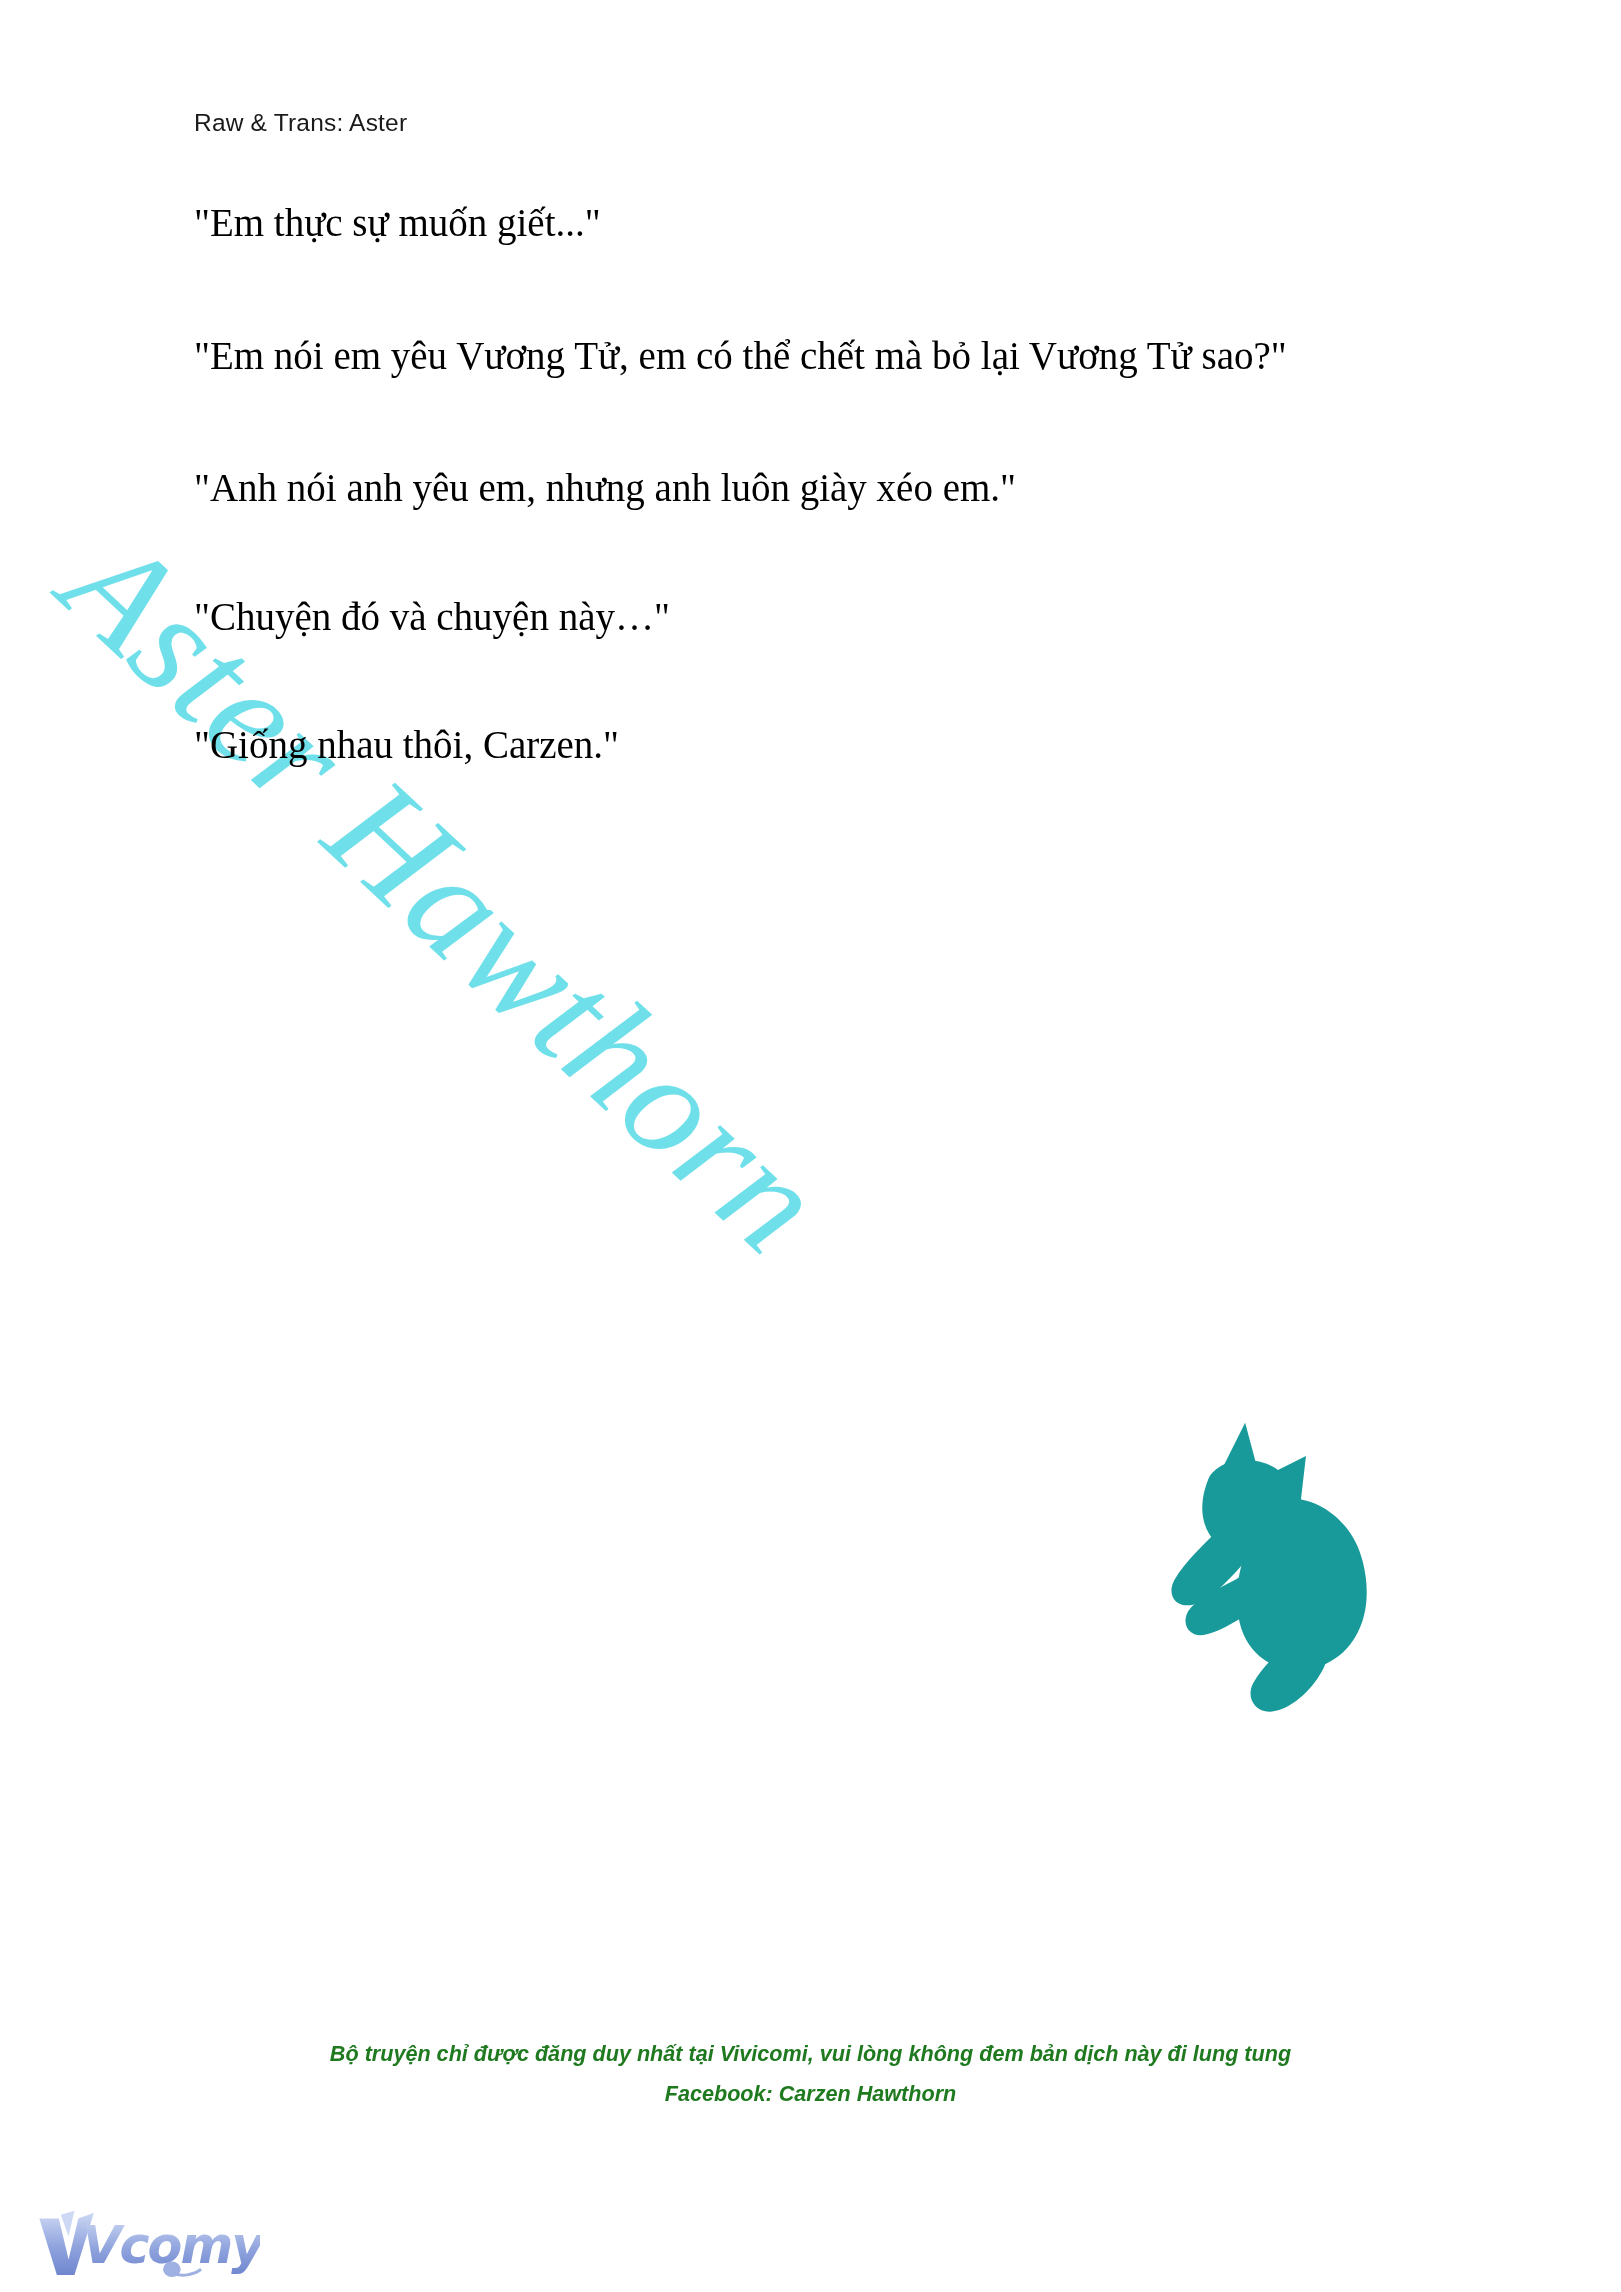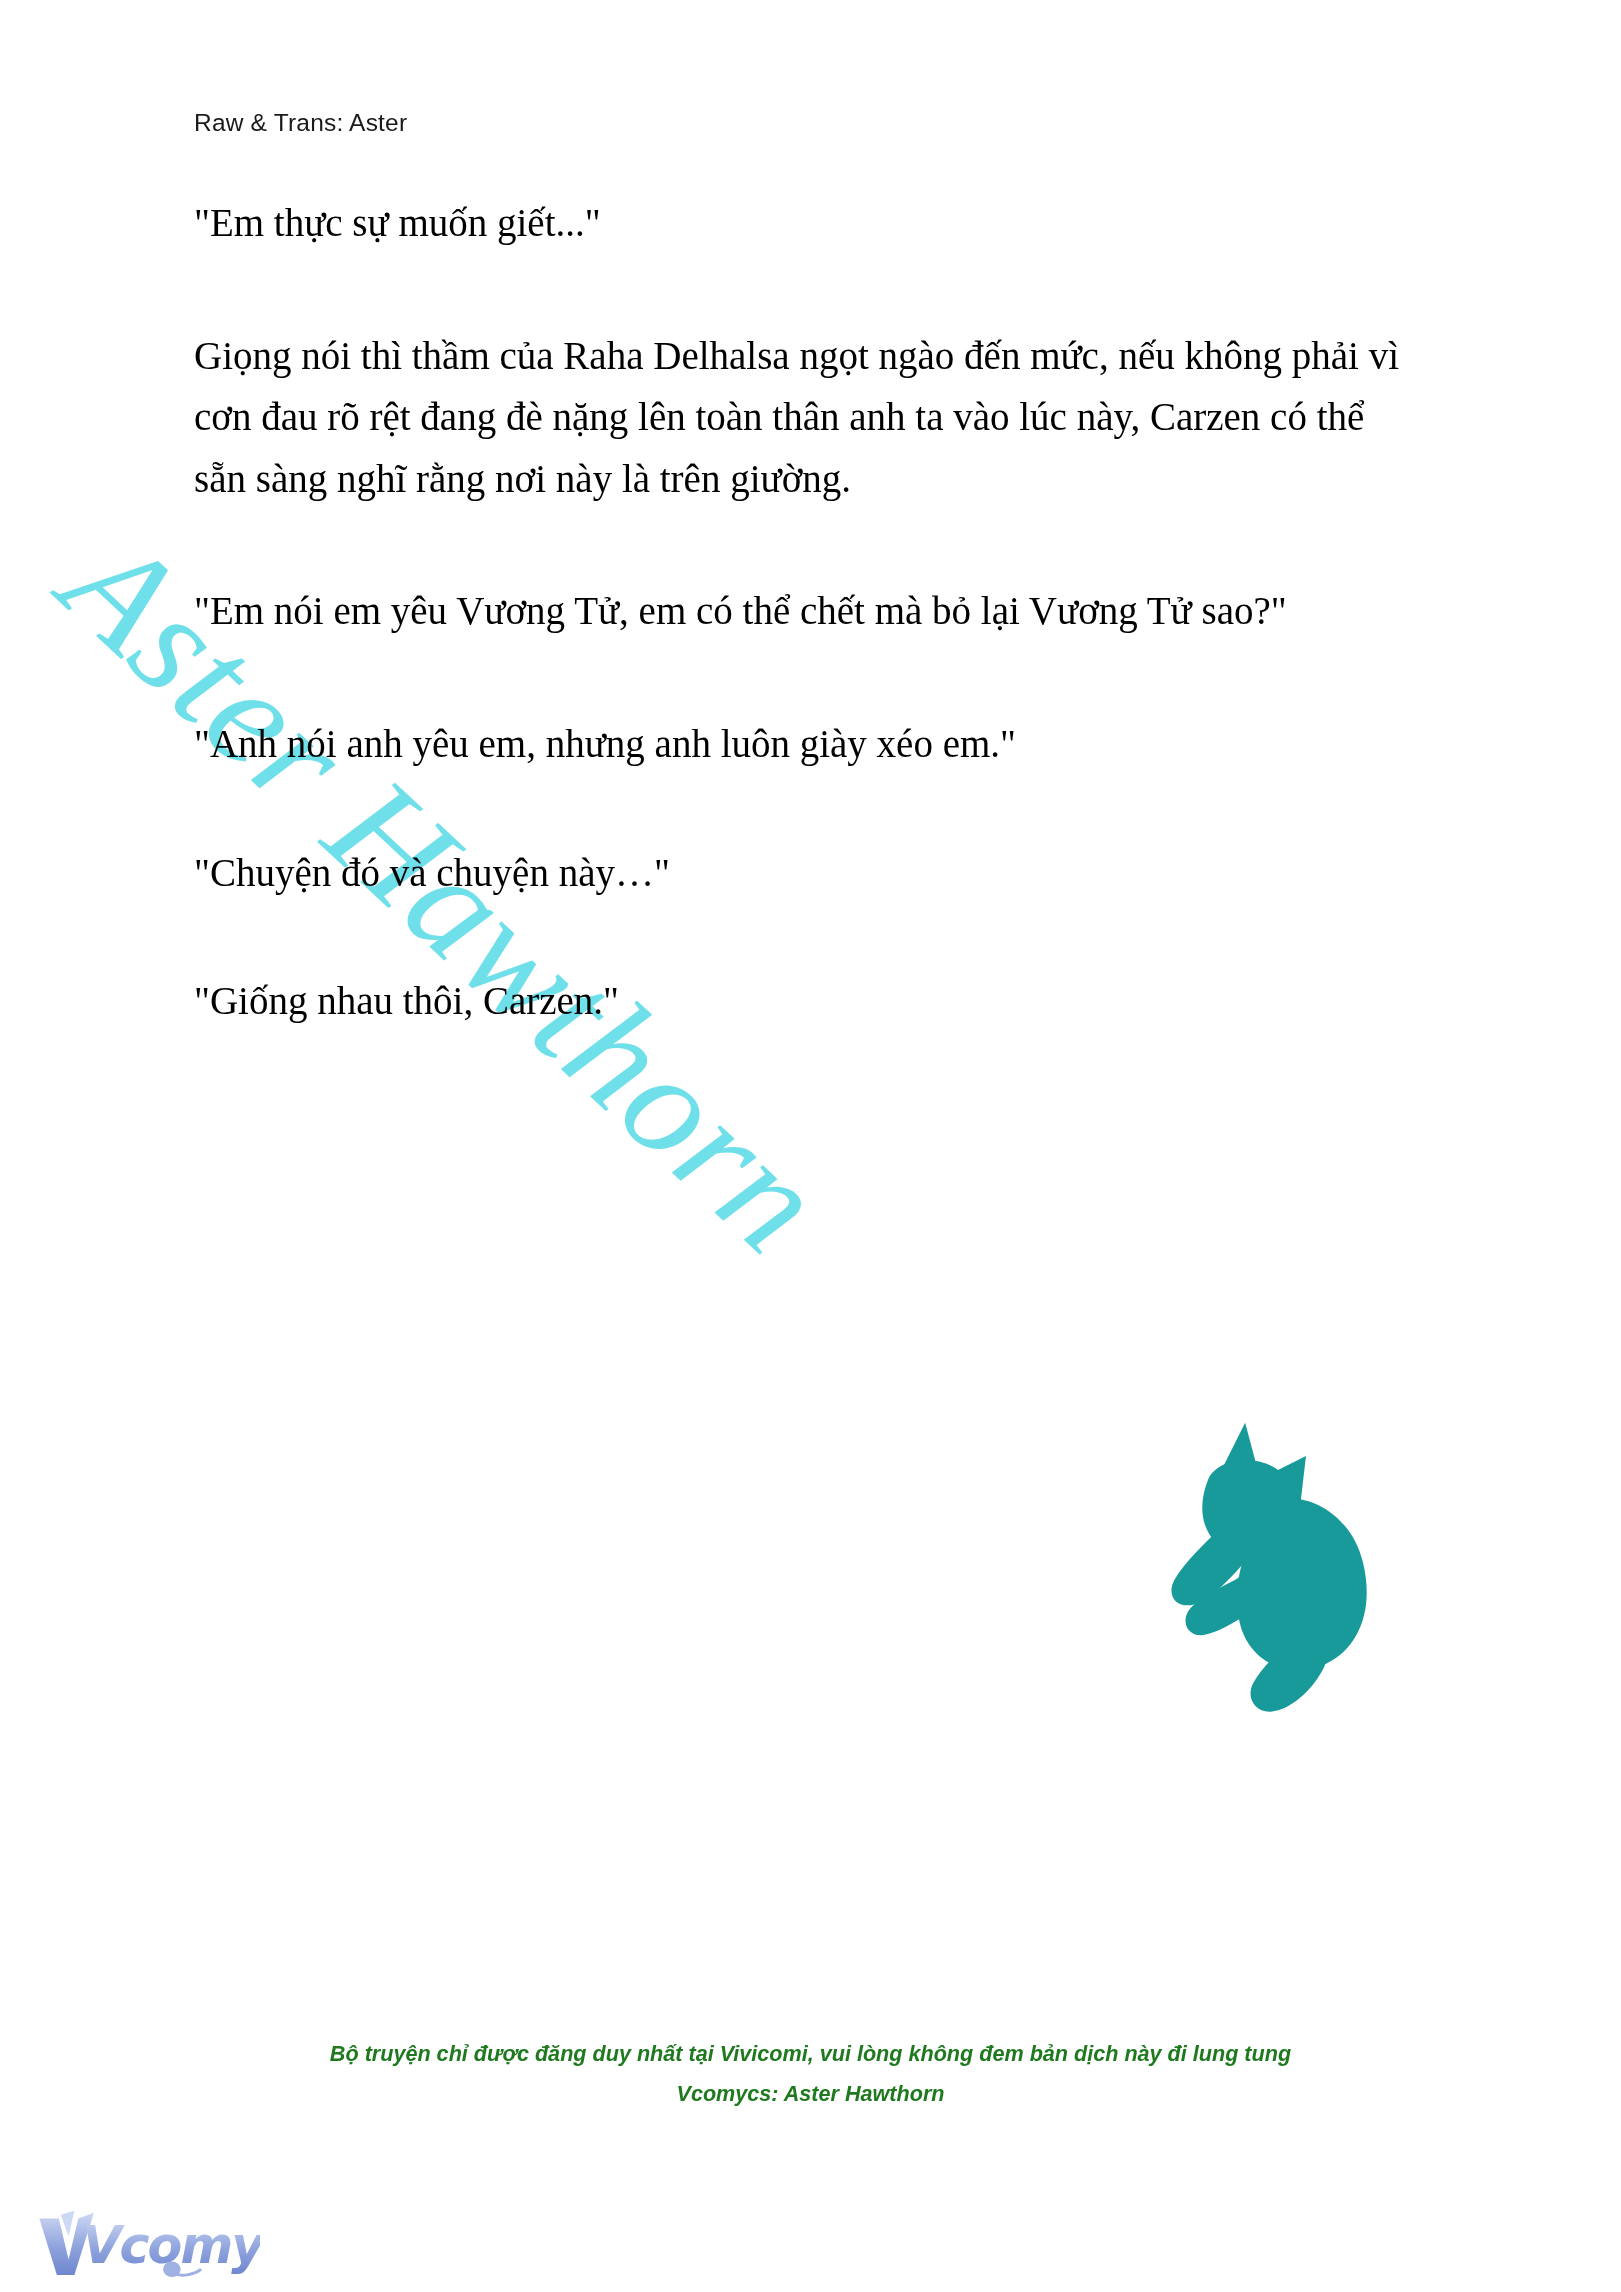--- a/index.html
+++ b/index.html
@@ -110,21 +110,20 @@
 <body>
 
 <div class="page">
 
   <div class="page-header">Raw &amp; Trans: Aster</div>
 
   <div class="watermark">Aster Hawthorn</div>
 
   <div class="body-col">
     <p class="para">"Em thực sự muốn giết..."</p>
-    <p class="para">Giọng nói thì thầm của Raha Delhalsa ngọt ngào đến mức, nếu không phải vì cơn đau rõ rệt đang đè nặng lên toàn thân anh ta vào lúc này, Carzen có thể sẵn sàng nghĩ rằng nơi này là trên giường.</p>
     <p class="para">"Em nói em yêu Vương Tử, em có thể chết mà bỏ lại Vương Tử sao?"</p>
     <p class="para tight">"Anh nói anh yêu em, nhưng anh luôn giày xéo em."</p>
     <p class="para tight">"Chuyện đó và chuyện này…"</p>
     <p class="para tight">"Giống nhau thôi, Carzen."</p>
   </div>
 
   <div class="cat-mascot">
     <svg viewBox="0 0 260 320" width="255" height="314" xmlns="http://www.w3.org/2000/svg">
       <g fill="#189a9a">
 
@@ -162,21 +161,21 @@
                  C96 300 108 316 126 312
                  C146 308 166 288 176 268
                  C184 252 176 238 164 234
                  C156 231 150 234 146 238 Z"></path>
       </g>
     </svg>
   </div>
 
   <div class="footer-note">
     <span class="fl">Bộ truyện chỉ được đăng duy nhất tại Vivicomi, vui lòng không đem bản dịch này đi lung tung</span>
-    <span class="fl">Vcomycs: Aster Hawthorn</span>
+    <span class="fl">Facebook: Carzen Hawthorn</span>
   </div>
 
   <div class="brand-logo">
     <svg viewBox="0 0 230 78" width="225" height="76" xmlns="http://www.w3.org/2000/svg">
       <defs>
         <linearGradient id="lg" x1="0" y1="0" x2="0" y2="1">
           <stop offset="0%" stop-color="#cdd8f4"></stop>
           <stop offset="55%" stop-color="#8fa3dd"></stop>
           <stop offset="100%" stop-color="#6f86cf"></stop>
         </linearGradient>

